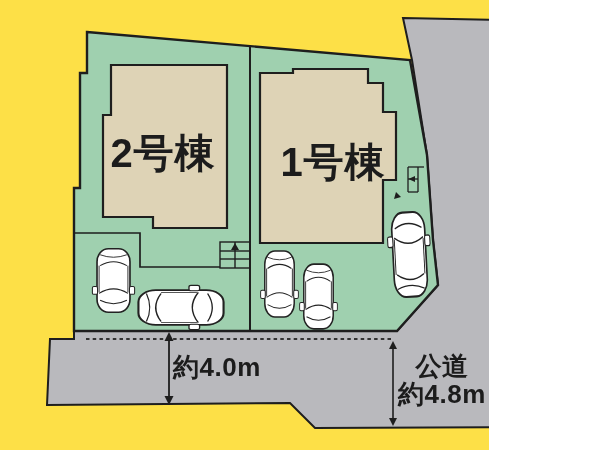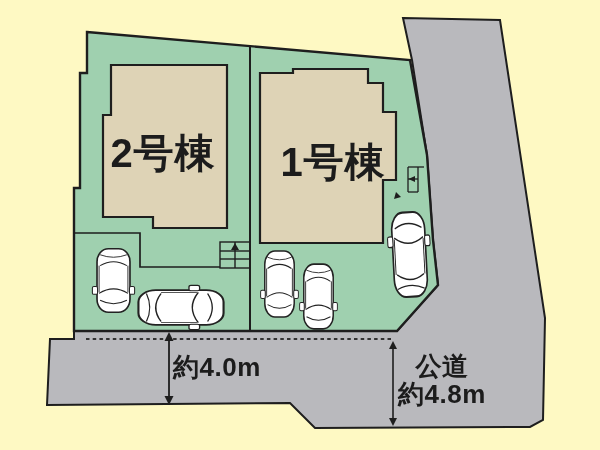--- a/index.html
+++ b/index.html
@@ -1,16 +1,16 @@
 <!DOCTYPE html>
 <html><head>
 <meta charset="utf-8">
 <style>
   html,body{margin:0;padding:0;background:#fff;}
-  .canvas{position:relative;width:600px;height:450px;background:#fef9c3;overflow:hidden;
+  .canvas{position:relative;width:489px;height:450px;background:#fde047;overflow:hidden;
           font-family:"Liberation Sans", sans-serif;}
   svg{display:block;}
   text{font-family:"Liberation Sans", sans-serif;font-weight:600;}
   .bldg-label{font-size:40px;letter-spacing:1px;}
   .dim-label{font-size:26px;letter-spacing:0.5px;}
 </style>
 </head>
 <body>
 
 <div class="canvas">

